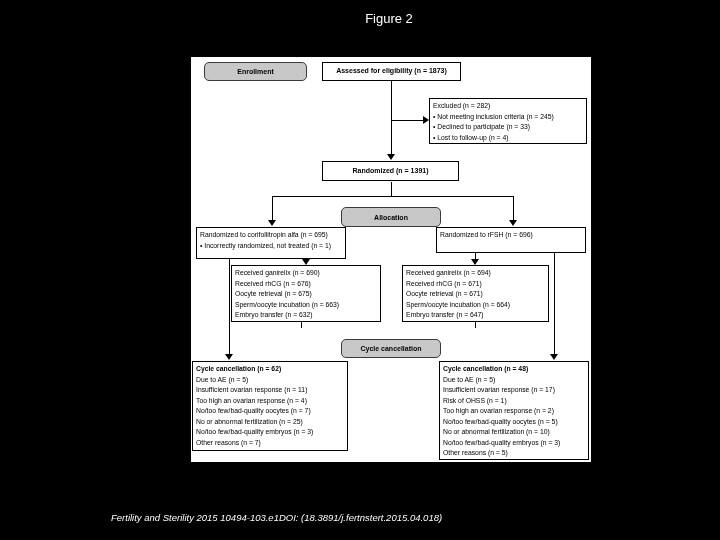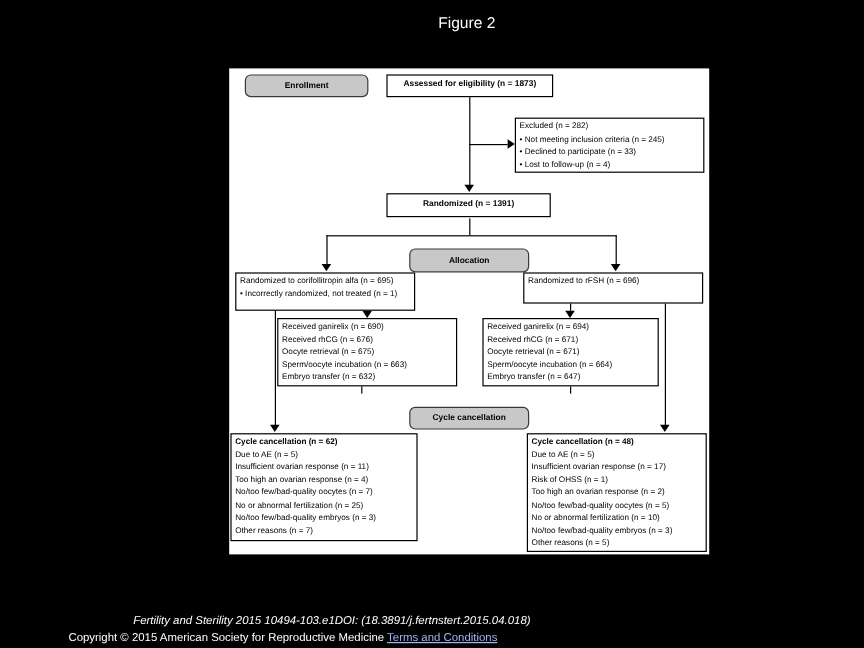--- a/index.html
+++ b/index.html
@@ -120,17 +120,14 @@
 
     <div class="ah-d" style="left:111px;top:202px;"></div>
     <div class="vline" style="left:284px;top:196px;height:6px;"></div>
     <div class="ah-d" style="left:280px;top:202px;"></div>
 
     <div class="vline" style="left:110px;top:265px;height:6px;"></div>
     <div class="vline" style="left:284px;top:265px;height:6px;"></div>
   </div>
 
   <div class="footer-citation">Fertility and Sterility 2015 10494-103.e1DOI: (18.3891/j.fertnstert.2015.04.018)</div>
-  <div class="footer-copy">
-    <span>Copyright © 2015 American Society for Reproductive Medicine </span><a>Terms and Conditions</a>
-  </div>
 
 </div>
 
 </body></html>

